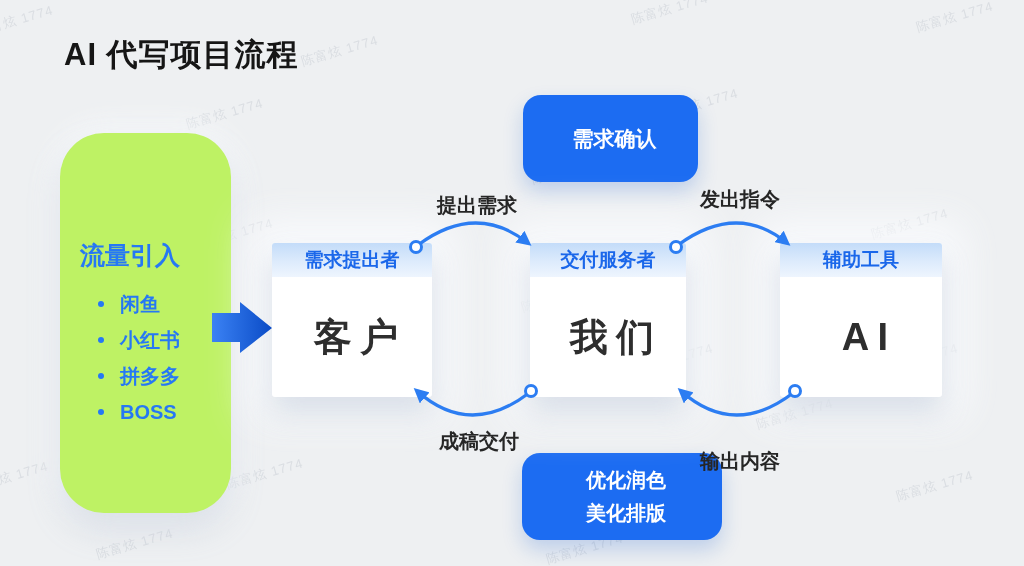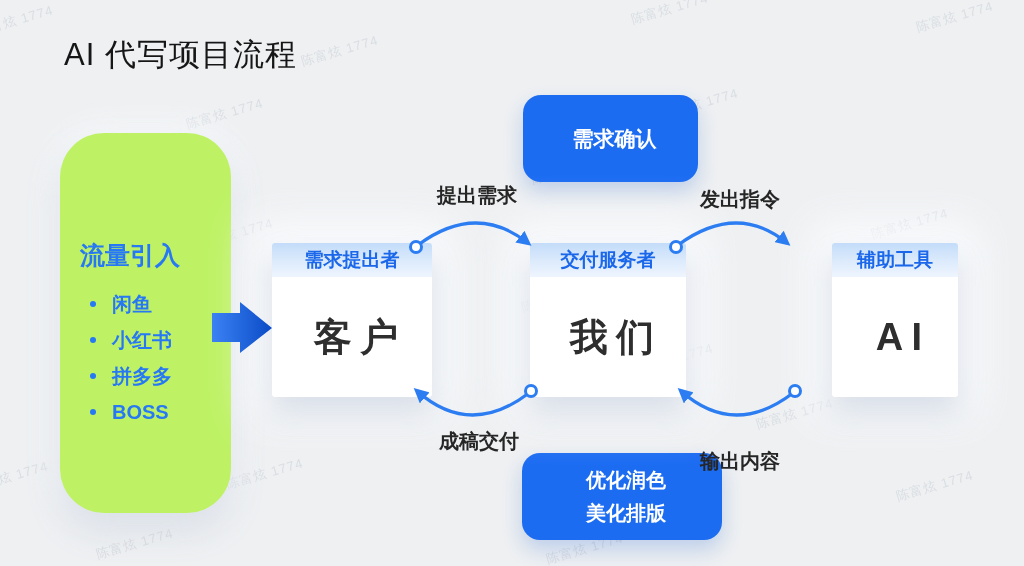--- a/index.html
+++ b/index.html
@@ -4,51 +4,51 @@
 <style>
   html,body{margin:0;padding:0;}
   body{font-family:"Liberation Sans","DejaVu Sans",sans-serif;}
   #stage{position:relative;width:1024px;height:566px;background:#eef0f2;overflow:hidden;}
 
   
   #wm-layer{position:absolute;inset:0;z-index:1;pointer-events:none;}
   .wm{position:absolute;font-size:13px;color:rgba(140,150,165,0.20);transform:rotate(-16deg);white-space:nowrap;letter-spacing:1px;}
 
   
-  .page-title{position:absolute;left:64px;top:34px;z-index:4;font-size:31px;font-weight:400;color:#161616;letter-spacing:1px;}
+  .page-title{position:absolute;left:64px;top:34px;z-index:4;font-size:31px;font-weight:700;color:#161616;letter-spacing:1px;}
 
   
   .traffic-panel{position:absolute;left:60px;top:133px;width:171px;height:380px;background:#bef264;border-radius:44px;
     box-shadow:0 16px 32px rgba(150,165,190,.28), 0 0 30px 8px rgba(252,253,255,.7);z-index:2;box-sizing:border-box;padding:106px 10px 0 20px;}
   .traffic-heading{font-size:25px;font-weight:800;color:#2678f4;margin:0 0 14px 0;}
-  .traffic-list{list-style:none;margin:4px;padding:0;}
+  .traffic-list{list-style:none;margin:12px;padding:0;}
   .traffic-item{display:flex;align-items:center;height:36px;font-size:20px;font-weight:600;color:#2678f4;}
   .bullet-dot{width:6px;height:6px;border-radius:50%;background:#2678f4;margin:0 16px 0 6px;flex:0 0 auto;}
 
   
   .actor-card{position:absolute;top:243px;height:154px;border-radius:3px;background:#ffffff;z-index:2;overflow:hidden;
     box-shadow:0 16px 28px rgba(150,165,190,.30), 0 0 42px 22px rgba(251,253,255,.85);display:flex;flex-direction:column;}
   .card-customer{left:272px;width:160px;}
   .card-us{left:530px;width:156px;}
-  .card-ai{left:832px;width:126px;text-align:center;}
+  .card-ai{left:780px;width:162px;text-align:center;}
   .actor-header{height:34px;flex:0 0 auto;background:linear-gradient(180deg,#c3dcf9 0%,#ddebfc 55%,#eef5fe 100%);
     display:flex;align-items:center;justify-content:center;font-size:19px;font-weight:800;color:#1a67ea;}
   .actor-body{flex:1;display:flex;align-items:center;justify-content:center;margin-left:8px;}
   .actor-name{font-size:38px;font-weight:800;color:#2e2e2e;letter-spacing:.22em;padding-left:.22em;}
 
   
   .process-box{position:absolute;background:#1c6cf2;border-radius:18px;color:#ffffff;z-index:2;
     display:flex;flex-direction:column;align-items:center;justify-content:center;
     box-shadow:0 10px 20px rgba(25,90,205,.22);padding-left:8px;}
   .process-top{left:523px;top:95px;width:167px;height:87px;font-size:21px;font-weight:600;}
   .process-bottom{left:522px;top:453px;width:192px;height:87px;font-size:20px;font-weight:600;line-height:33px;}
 
   
   .flow-label{position:absolute;width:160px;text-align:center;font-size:20px;font-weight:800;color:#262626;z-index:4;}
-  .lbl-request{left:397px;top:182px;font-family:Liberation Serif, serif;}
+  .lbl-request{left:397px;top:192px;font-family:Liberation Serif, serif;}
   .lbl-command{left:660px;top:186px;}
   .lbl-deliver{left:399px;top:428px;}
   .lbl-output{left:660px;top:448px;}
 
   
   #flow-svg{position:absolute;inset:0;z-index:3;pointer-events:none;}
 </style>
 </head>
 <body>
 

